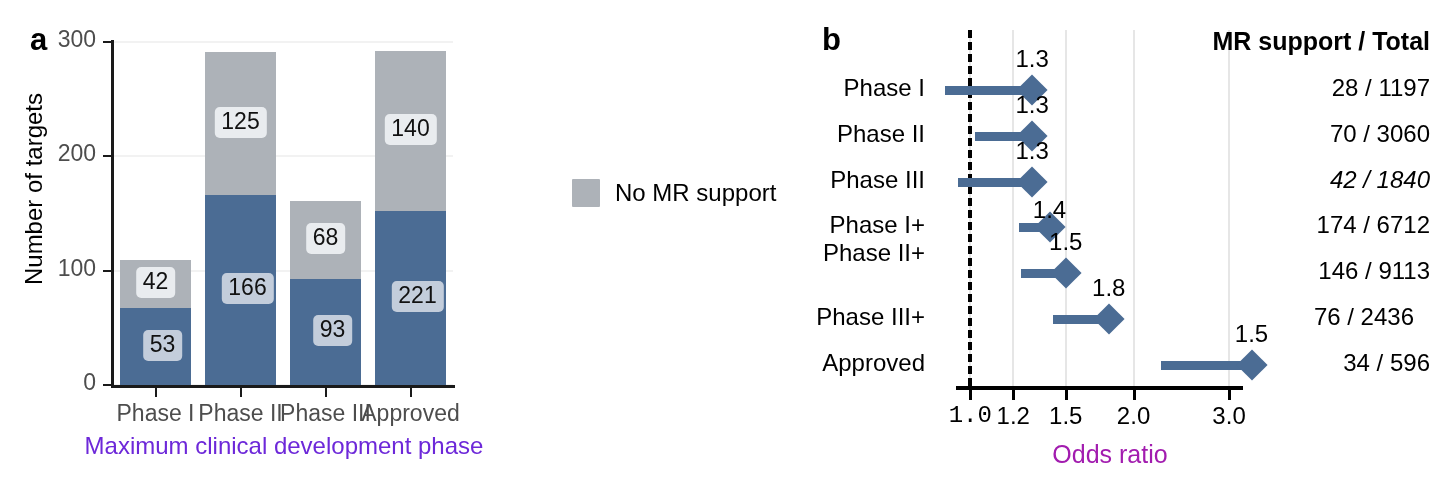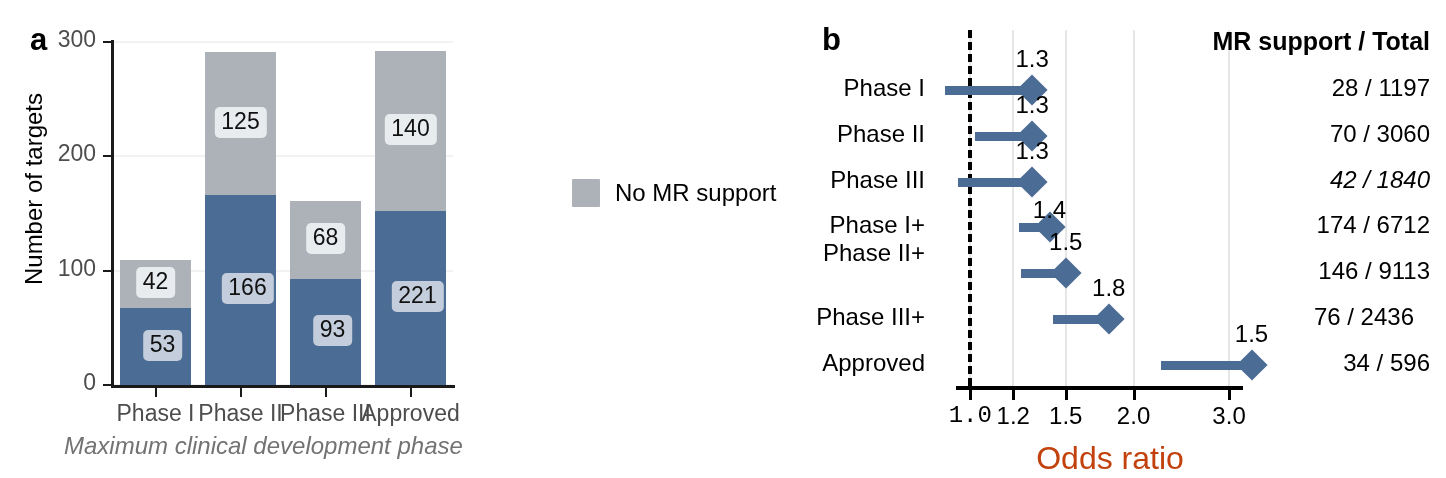--- a/index.html
+++ b/index.html
@@ -18,38 +18,38 @@
   .a-ytick{position:absolute;left:103px;width:10px;height:2px;background:#1a1a1a;}
   .a-xtick{position:absolute;top:388px;width:2px;height:9px;background:#1a1a1a;}
   .a-ytick-label{position:absolute;text-align:right;width:70px;font-size:23px;color:#4d4d4d;}
   .a-xtick-label{position:absolute;font-size:23px;color:#4d4d4d;text-align:center;white-space:nowrap;}
   .bar-seg{position:absolute;}
   .bar-label{position:absolute;font-size:23px;color:#111;background:#e9ecef;border-radius:5px;
              padding:1px 7px 3px 7px;white-space:nowrap;}
   .bar-label.on-blue{background:#c3cddb;margin-left:7px;}
   #a-ylab{position:absolute;left:-126px;top:175px;width:320px;text-align:center;
           transform:rotate(-90deg);font-size:24px;color:#000;}
-  #a-xlab{position:absolute;left:64px;top:432px;width:440px;font-size:24px;color:#737373;font-style:italic;}
+  #a-xlab{position:absolute;left:64px;top:432px;width:440px;text-align:center;font-size:24px;color:#6d28d9;}
 
   
   #a-legend{position:absolute;left:572px;top:172px;}
   .legend-row{display:flex;align-items:center;height:42px;}
   .legend-swatch{width:28px;height:28px;margin-right:15px;border-radius:1px;}
   .legend-text{font-size:24px;color:#000;white-space:nowrap;}
 
   
   #panel-b{position:absolute;left:760px;top:0;width:686px;height:478px;}
   .gridline-v{position:absolute;top:0;width:2px;height:356px;background:#e6e6e6;}
   #b-refline{position:absolute;top:30px;width:0;height:356px;
              border-left:4px dashed #000;}
   #b-xaxis-line{position:absolute;left:170px;top:386px;width:345px;height:4px;background:#000;}
   .b-xtick{position:absolute;top:390px;width:3px;height:10px;background:#000;}
   .b-xtick-label{position:absolute;top:402px;font-size:24px;color:#000;text-align:center;
                  width:60px;margin-left:-30px;white-space:nowrap;}
-  #b-xlab{position:absolute;left:190px;top:440px;width:320px;text-align:center;font-size:32px;color:#c2410c;}
+  #b-xlab{position:absolute;left:190px;top:440px;width:320px;text-align:center;font-size:25px;color:#a21caf;}
   .b-row-label{position:absolute;right:0;width:200px;text-align:right;font-size:24px;color:#000;white-space:nowrap;}
   .b-row-count{position:absolute;width:190px;text-align:right;font-size:24px;color:#000;white-space:nowrap;}
   #b-count-header{position:absolute;left:1180px;top:27px;width:250px;text-align:right;
                   font-size:25px;font-weight:bold;color:#000;white-space:nowrap;}
   .ci-bar{position:absolute;height:9px;background:#4b6c94;}
   .diamond{position:absolute;width:22px;height:22px;background:#4b6c94;transform:rotate(45deg);}
   .or-label{position:absolute;font-size:24px;color:#000;text-align:center;width:60px;margin-left:-30px;white-space:nowrap;}
 </style>
 </head>
 <body>

